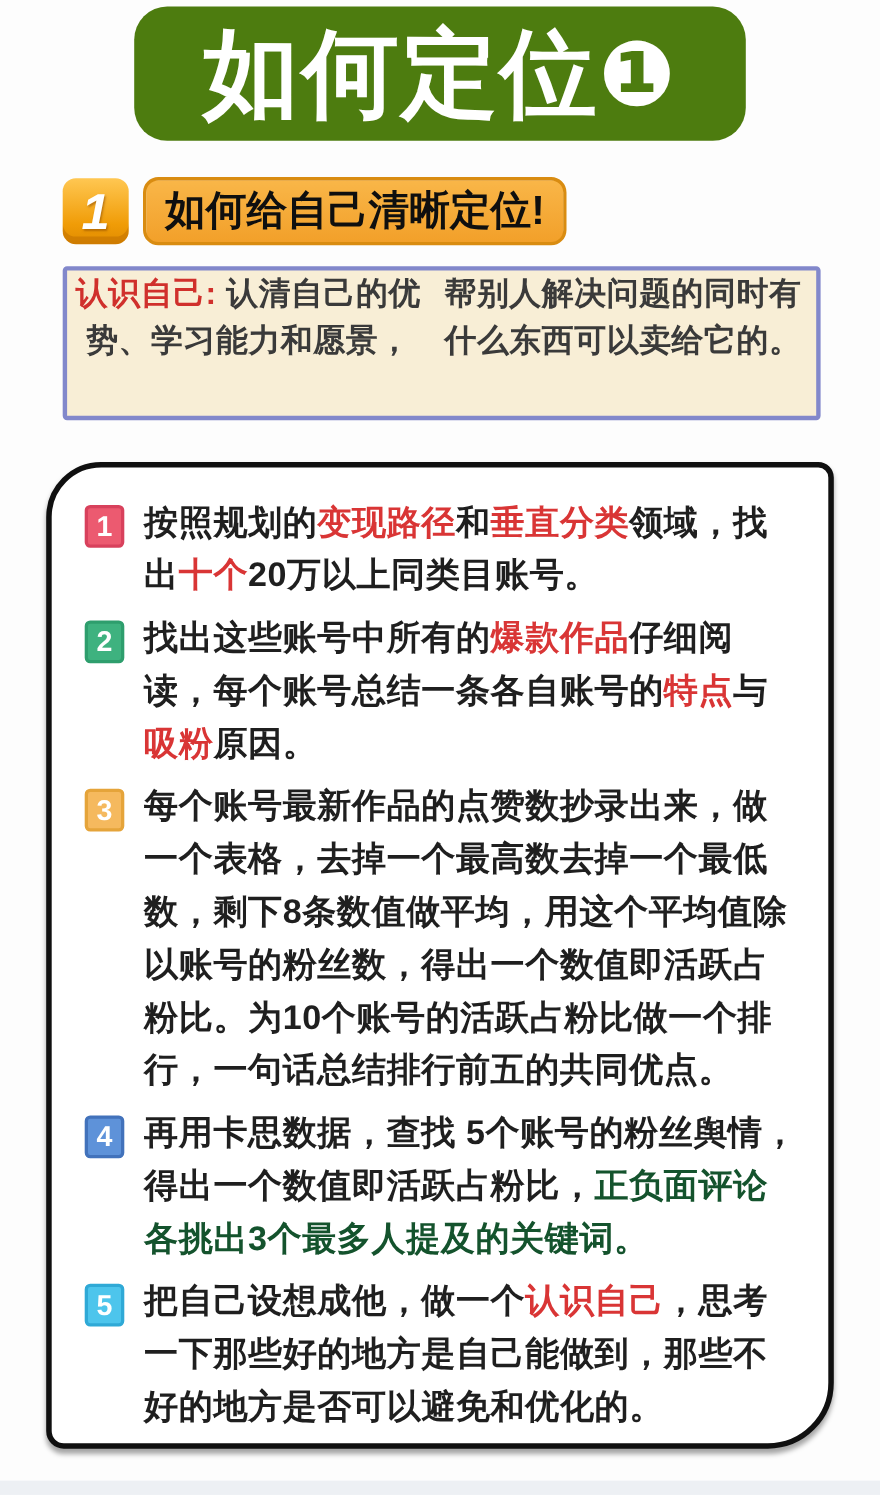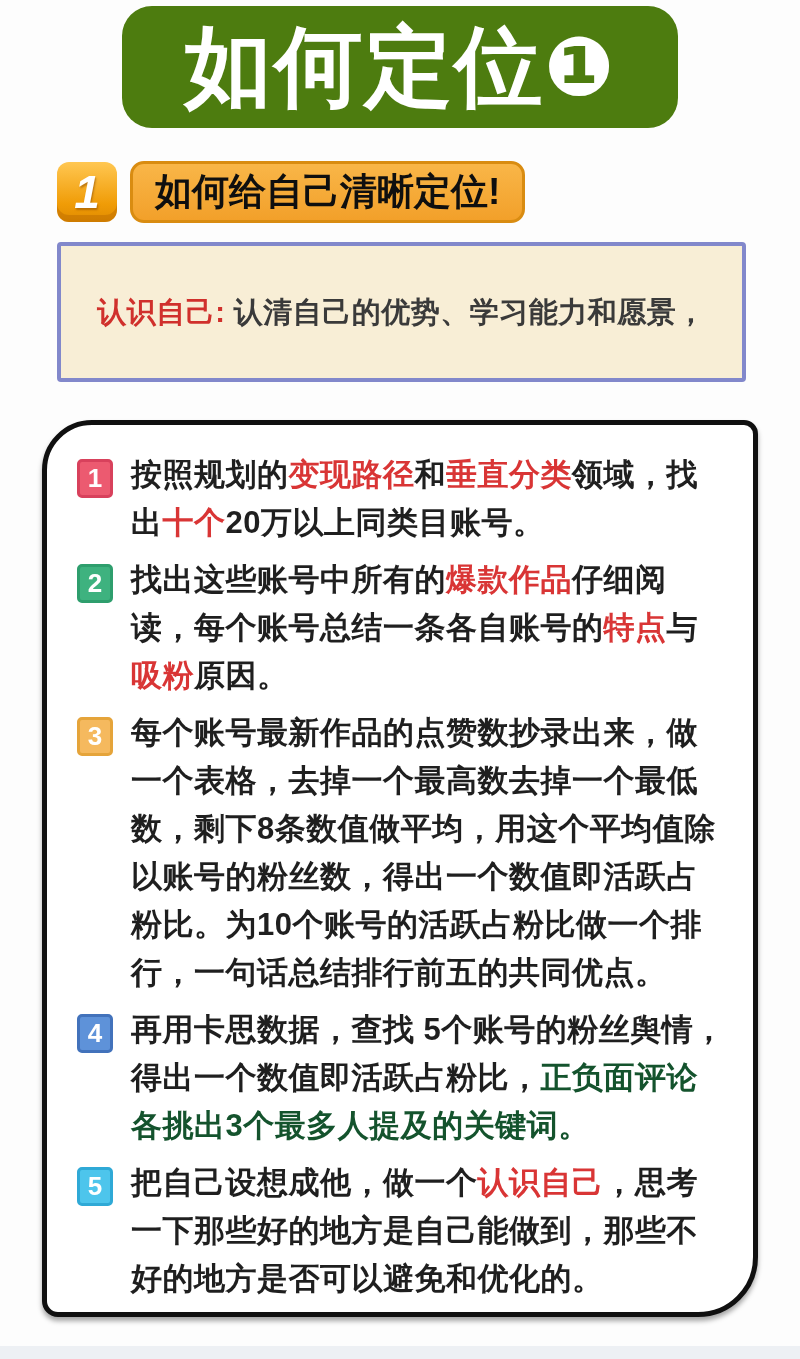--- a/index.html
+++ b/index.html
@@ -31,30 +31,30 @@
     background:linear-gradient(180deg,#ffc752 0%,#f09c07 70%,#e08b00 100%);
     box-shadow:inset 0 -7px 0 rgba(180,100,0,.4);
     color:#ffffff; font-size:46px; font-weight:900; font-style:italic;
     display:flex; align-items:center; justify-content:center;
     text-shadow:1px 2px 2px rgba(140,75,0,.55);
   }
   .heading-pill {
     height:56px; box-sizing:content-box;
     background:linear-gradient(180deg,#f9b648 0%,#f2a02a 100%);
     border:3px solid #d98c11; border-radius:14px;
-    display:flex; align-items:center; padding:0 22px;
+    display:flex; align-items:center; padding:0 17px;
     font-size:37px; font-weight:900; color:#0f0f0f; white-space:nowrap;
   }
 
   
   .know-box {
     position:absolute; left:57px; top:242px; width:689px; height:140px;
     box-sizing:border-box; background:#f8eed6;
     border:4px solid #8288cb; border-radius:4px;
-    display:flex; flex-direction:column; justify-content:center;
+    display:flex; flex-direction:row; justify-content:center;
     text-align:center; font-size:29px; font-weight:700; color:#3a3a3a;
     line-height:43px; letter-spacing:0.5px;
   }
   .know-label { color:#d0302c; font-weight:900; }
 
   
   .main-box {
     position:absolute; left:42px; top:420px; width:716px; height:897px;
     box-sizing:border-box; background:#ffffff;
     border:5px solid #101010; border-radius:50px 14px 60px 16px;
@@ -89,20 +89,21 @@
   <div class="title-text"><span>如何定位</span><span class="title-num">❶</span></div>
 </div>
 
 <div class="section-row">
   <div class="num-badge">1</div>
   <div class="heading-pill">如何给自己清晰定位!</div>
 </div>
 
 <div class="know-box">
   <div class="know-line"><span class="know-label">认识自己:</span><span> 认清自己的优势、学习能力和愿景，</span></div>
+  <div class="know-line">帮别人解决问题的同时有什么东西可以卖给它的。</div>
 </div>
 
 <div class="main-box" id="steps-container">
     <div class="step">
       <div class="step-badge" style="background: rgb(236, 90, 112); border-color: rgb(216, 65, 92);">1</div>
       <div class="step-text"><span>按照规划的</span><span class="seg-rb">变现路径</span><span>和</span><span class="seg-rb">垂直分类</span><span>领域，找出</span><span class="seg-rb">十个</span><span>20万以上同类目账号。</span></div>
     </div>
     <div class="step">
       <div class="step-badge" style="background: rgb(62, 178, 127); border-color: rgb(46, 158, 109);">2</div>
       <div class="step-text"><span>找出这些账号中所有的</span><span class="seg-rb">爆款作品</span><span>仔细阅读，每个账号总结一条各自账号的</span><span class="seg-rb">特点</span><span>与</span><span class="seg-rb">吸粉</span><span>原因。</span></div>

